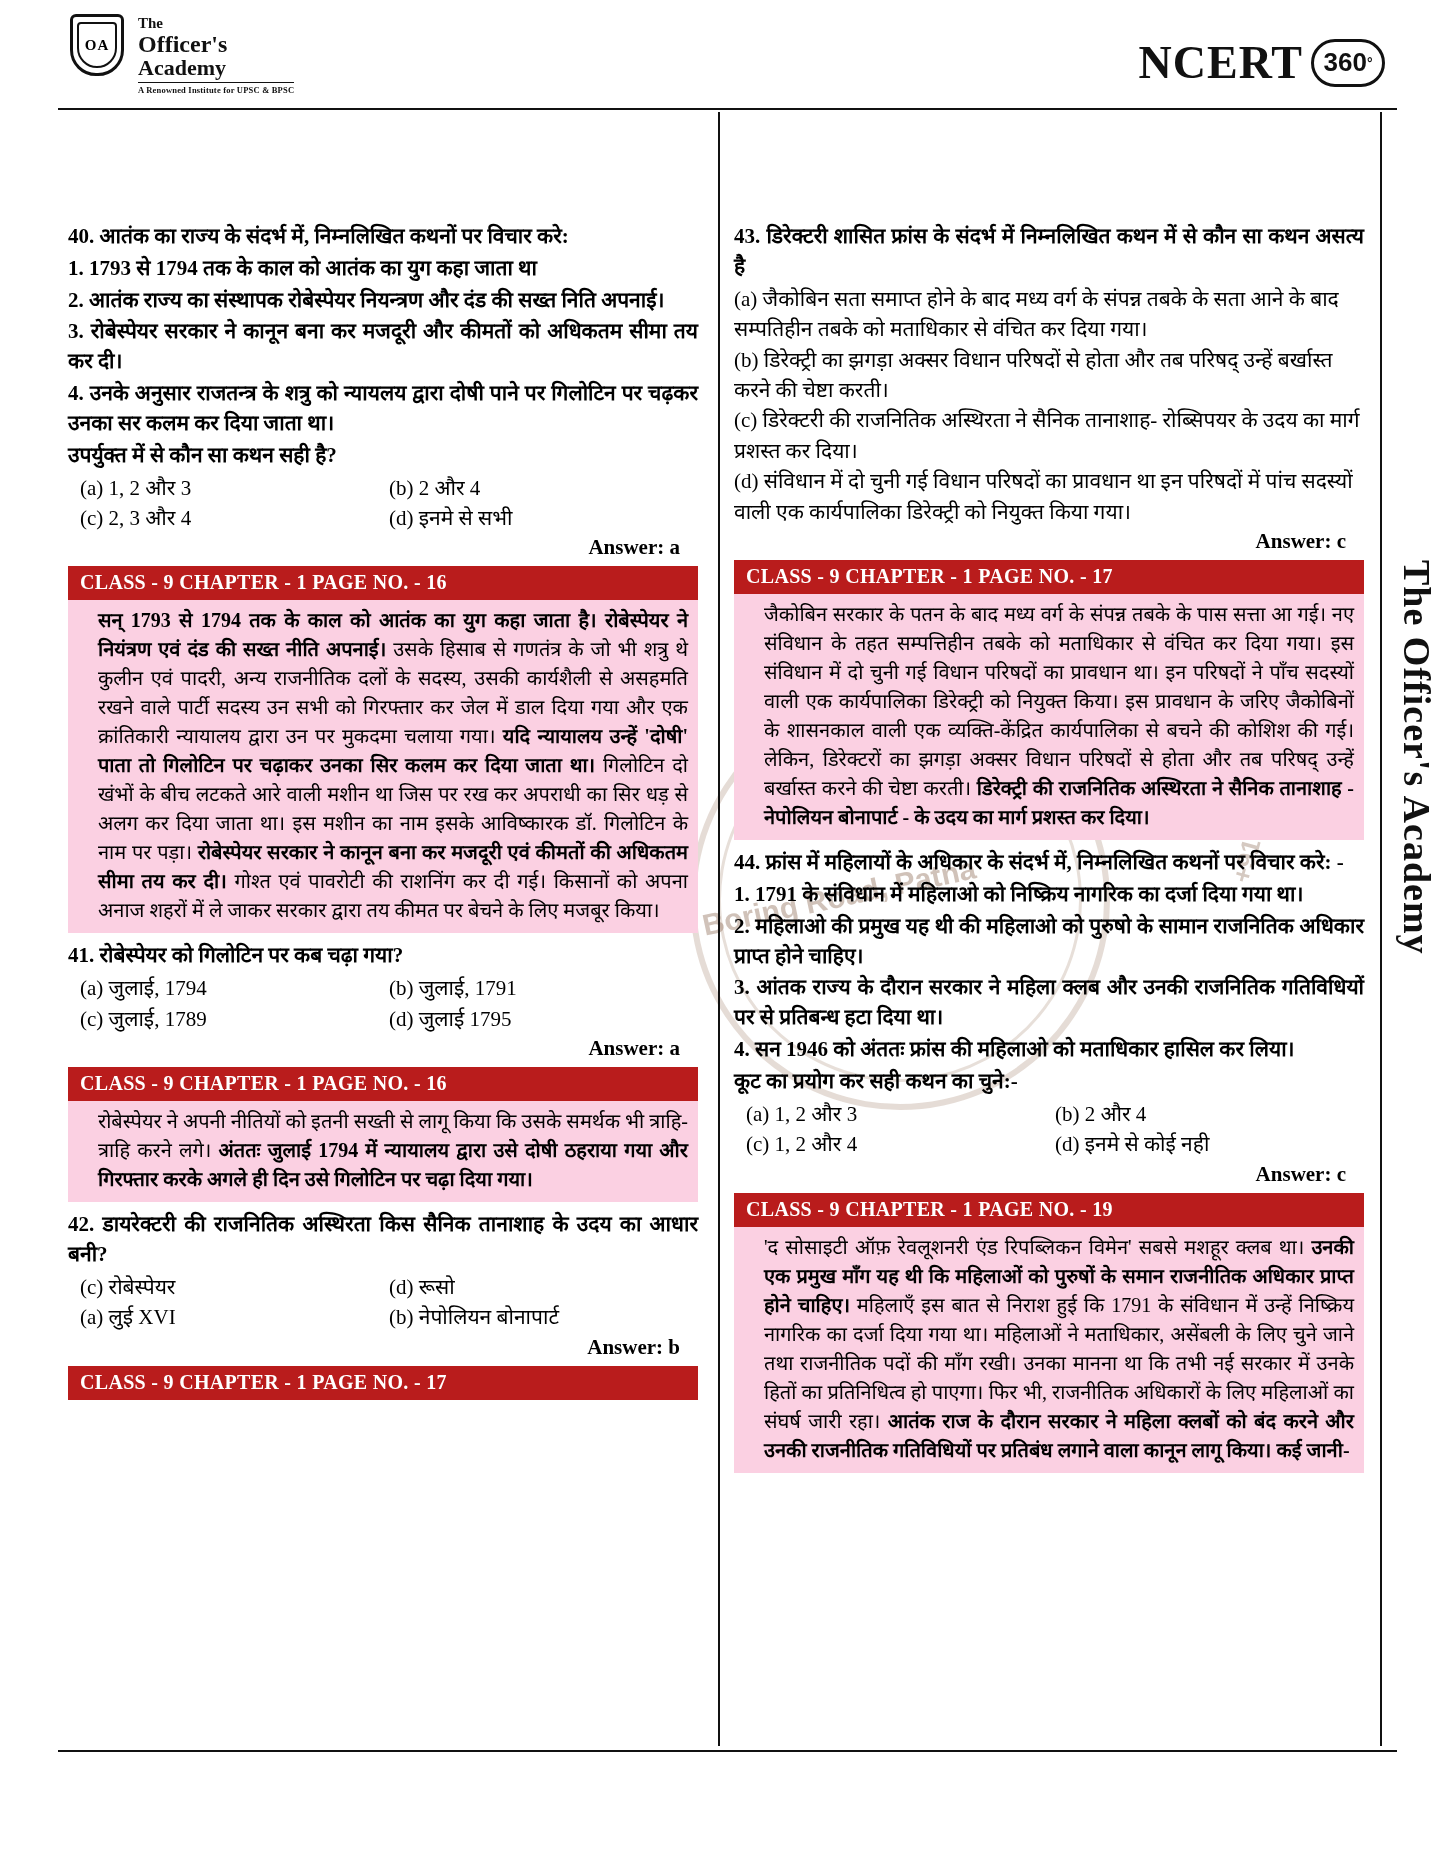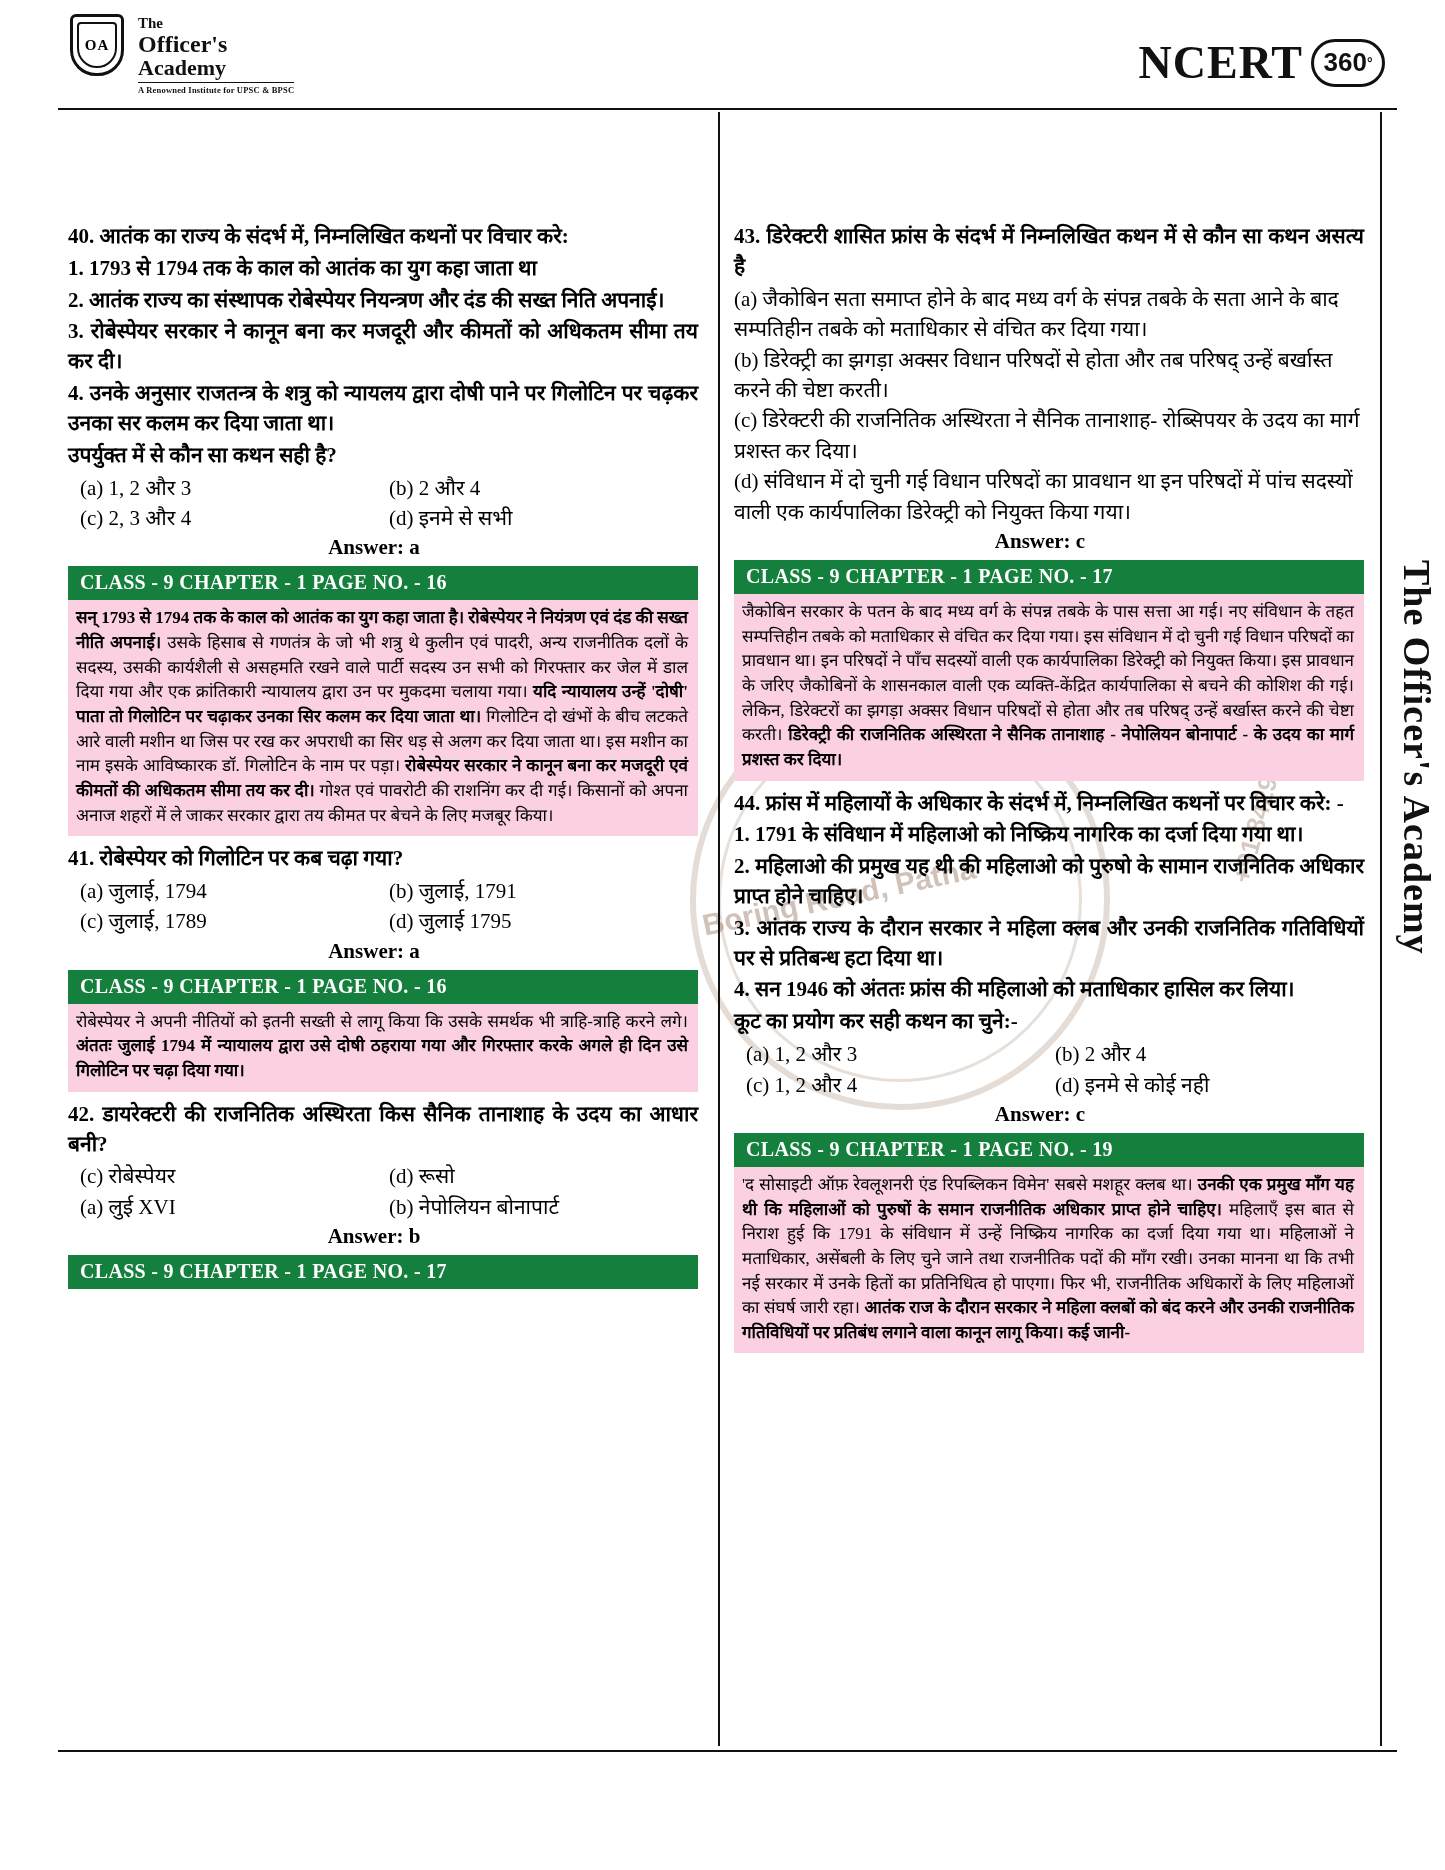--- a/index.html
+++ b/index.html
@@ -143,41 +143,41 @@
     font-size: 21px;
     line-height: 1.45;
     margin-left: 12px;
   }
   .opt-row .o { width: 50%; }
   .opt-single {
     font-size: 21px;
     line-height: 1.45;
   }
   .answer {
-    text-align: center;
+    text-align: right;
     font-size: 21px;
     font-weight: bold;
     margin-top: 2px;
     padding-right: 18px;
   }
 
   
   .band {
-    background: #15803d;
+    background: #b91c1c;
     color: #fff;
     font-weight: bold;
     font-size: 20px;
     letter-spacing: .3px;
     padding: 5px 10px 6px 12px;
     font-family: "Liberation Serif", serif;
   }
   .note {
     background: #fbd0e2;
-    padding: 6px 10px 8px 8px;
-    font-size: 17px;
+    padding: 6px 10px 8px 30px;
+    font-size: 20px;
     line-height: 1.45;
     text-align: justify;
   }
   .note b { font-weight: bold; }
   .pinkblock { margin: 6px 0 8px 0; }
 
   
   .sidetext {
     position: absolute;
     right: 6px;

